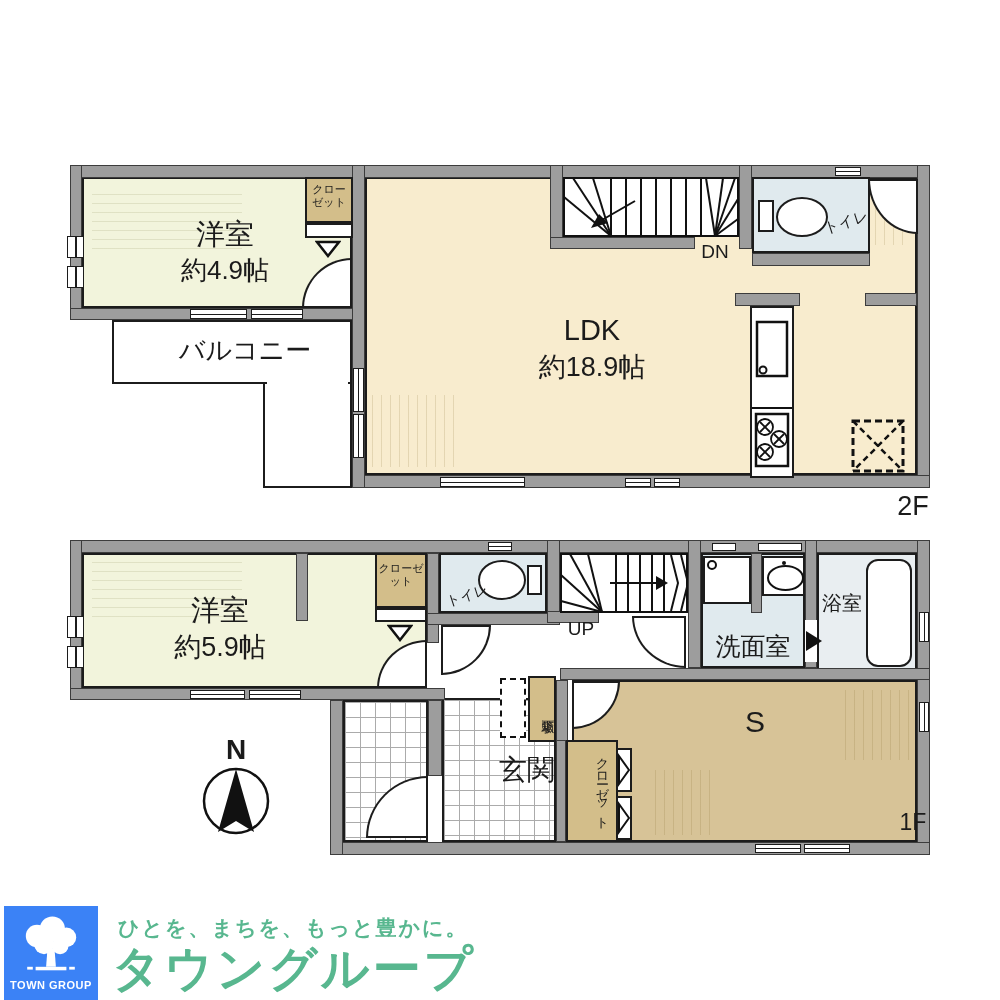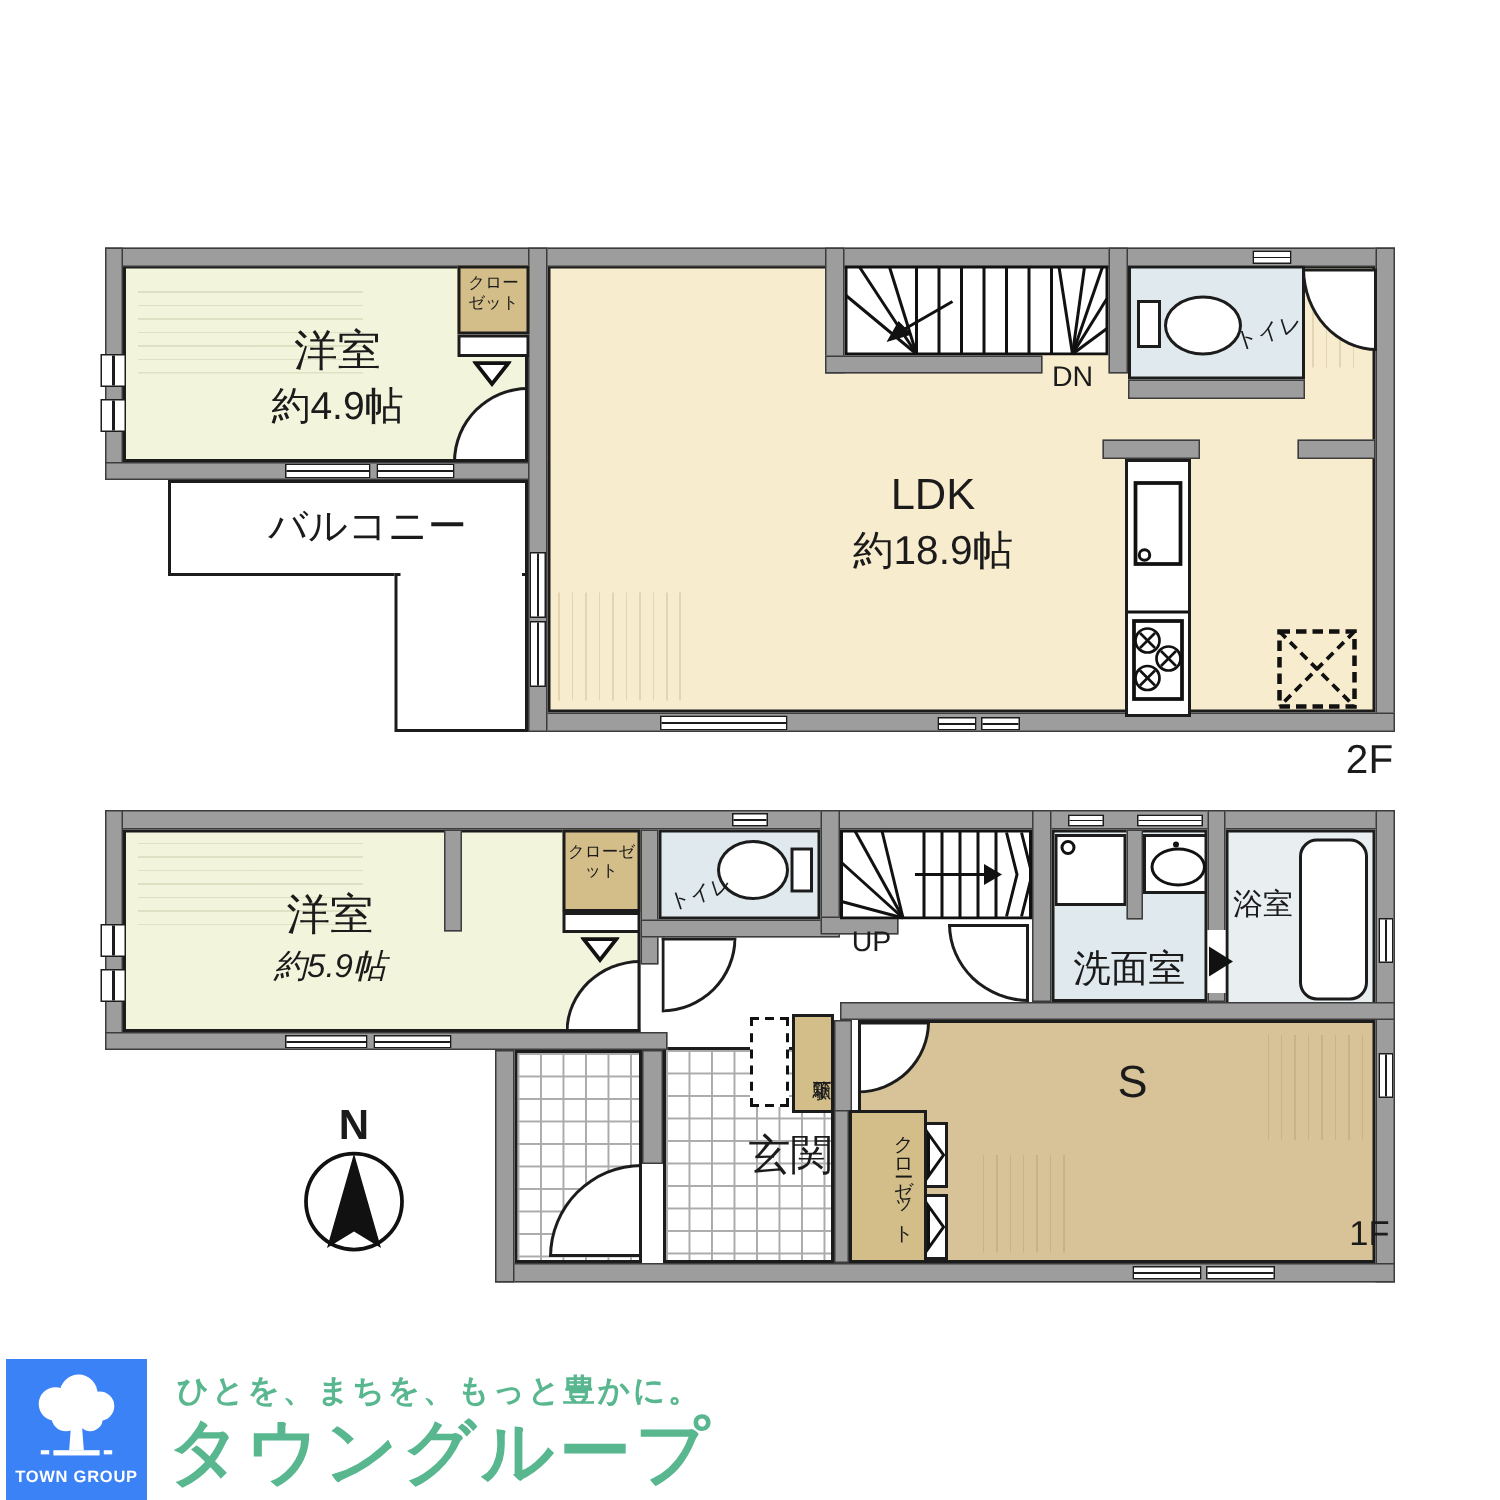--- a/index.html
+++ b/index.html
@@ -144,21 +144,21 @@
       <div class="win-h" style="left:440px;top:477px;width:85px;height:10px;"></div>
       <div class="win-h" style="left:625px;top:478px;width:26px;height:9px;"></div>
       <div class="win-h" style="left:654px;top:478px;width:26px;height:9px;"></div>
     </div>
 
     <div class="lbl" style="left:110px;top:216px;width:230px;">
       <div style="font-size:29px;">洋室</div>
       <div style="font-size:26px;">約4.9帖</div>
     </div>
     <div class="lbl" style="left:140px;top:334px;width:210px;font-size:26px;">バルコニー</div>
-    <div class="lbl" style="left:492px;top:312px;width:260px;">
+    <div class="lbl" style="left:462px;top:312px;width:260px;">
       <div style="font-size:29px;">LDK</div>
       <div style="font-size:27px;">約18.9帖</div>
     </div>
     <div class="lbl" style="left:888px;top:489px;width:50px;font-size:27px;">2F</div>
   </div>
 
   <div class="layer">
 
     <div class="room" style="left:82px;top:553px;width:345px;height:135px;background:#f2f4dc;"></div>
     <div class="hatch-h" style="left:92px;top:562px;width:150px;height:55px;"></div>
@@ -271,21 +271,21 @@
       <div class="win-v" style="left:67px;top:646px;width:17px;height:22px;"></div>
       <div class="win-h" style="left:190px;top:690px;width:55px;height:9px;"></div>
       <div class="win-h" style="left:249px;top:690px;width:52px;height:9px;"></div>
       <div class="win-h" style="left:755px;top:844px;width:46px;height:9px;"></div>
       <div class="win-h" style="left:804px;top:844px;width:46px;height:9px;"></div>
       <div class="win-v" style="left:919px;top:702px;width:10px;height:30px;"></div>
     </div>
 
     <div class="lbl" style="left:105px;top:592px;width:230px;">
       <div style="font-size:29px;">洋室</div>
-      <div style="font-size:22px;font-style:italic;">約5.9帖</div>
+      <div style="font-size:27px;">約5.9帖</div>
     </div>
     <div class="lbl" style="left:698px;top:630px;width:110px;font-size:25px;">洗面室</div>
     <div class="lbl" style="left:817px;top:590px;width:50px;font-size:20px;">浴室</div>
     <div class="lbl" style="left:630px;top:702px;width:250px;">
       <div style="font-size:30px;">S</div>
     </div>
     <div class="lbl" style="left:888px;top:808px;width:50px;font-size:23px;">1F</div>
   </div>
 
   <div>

